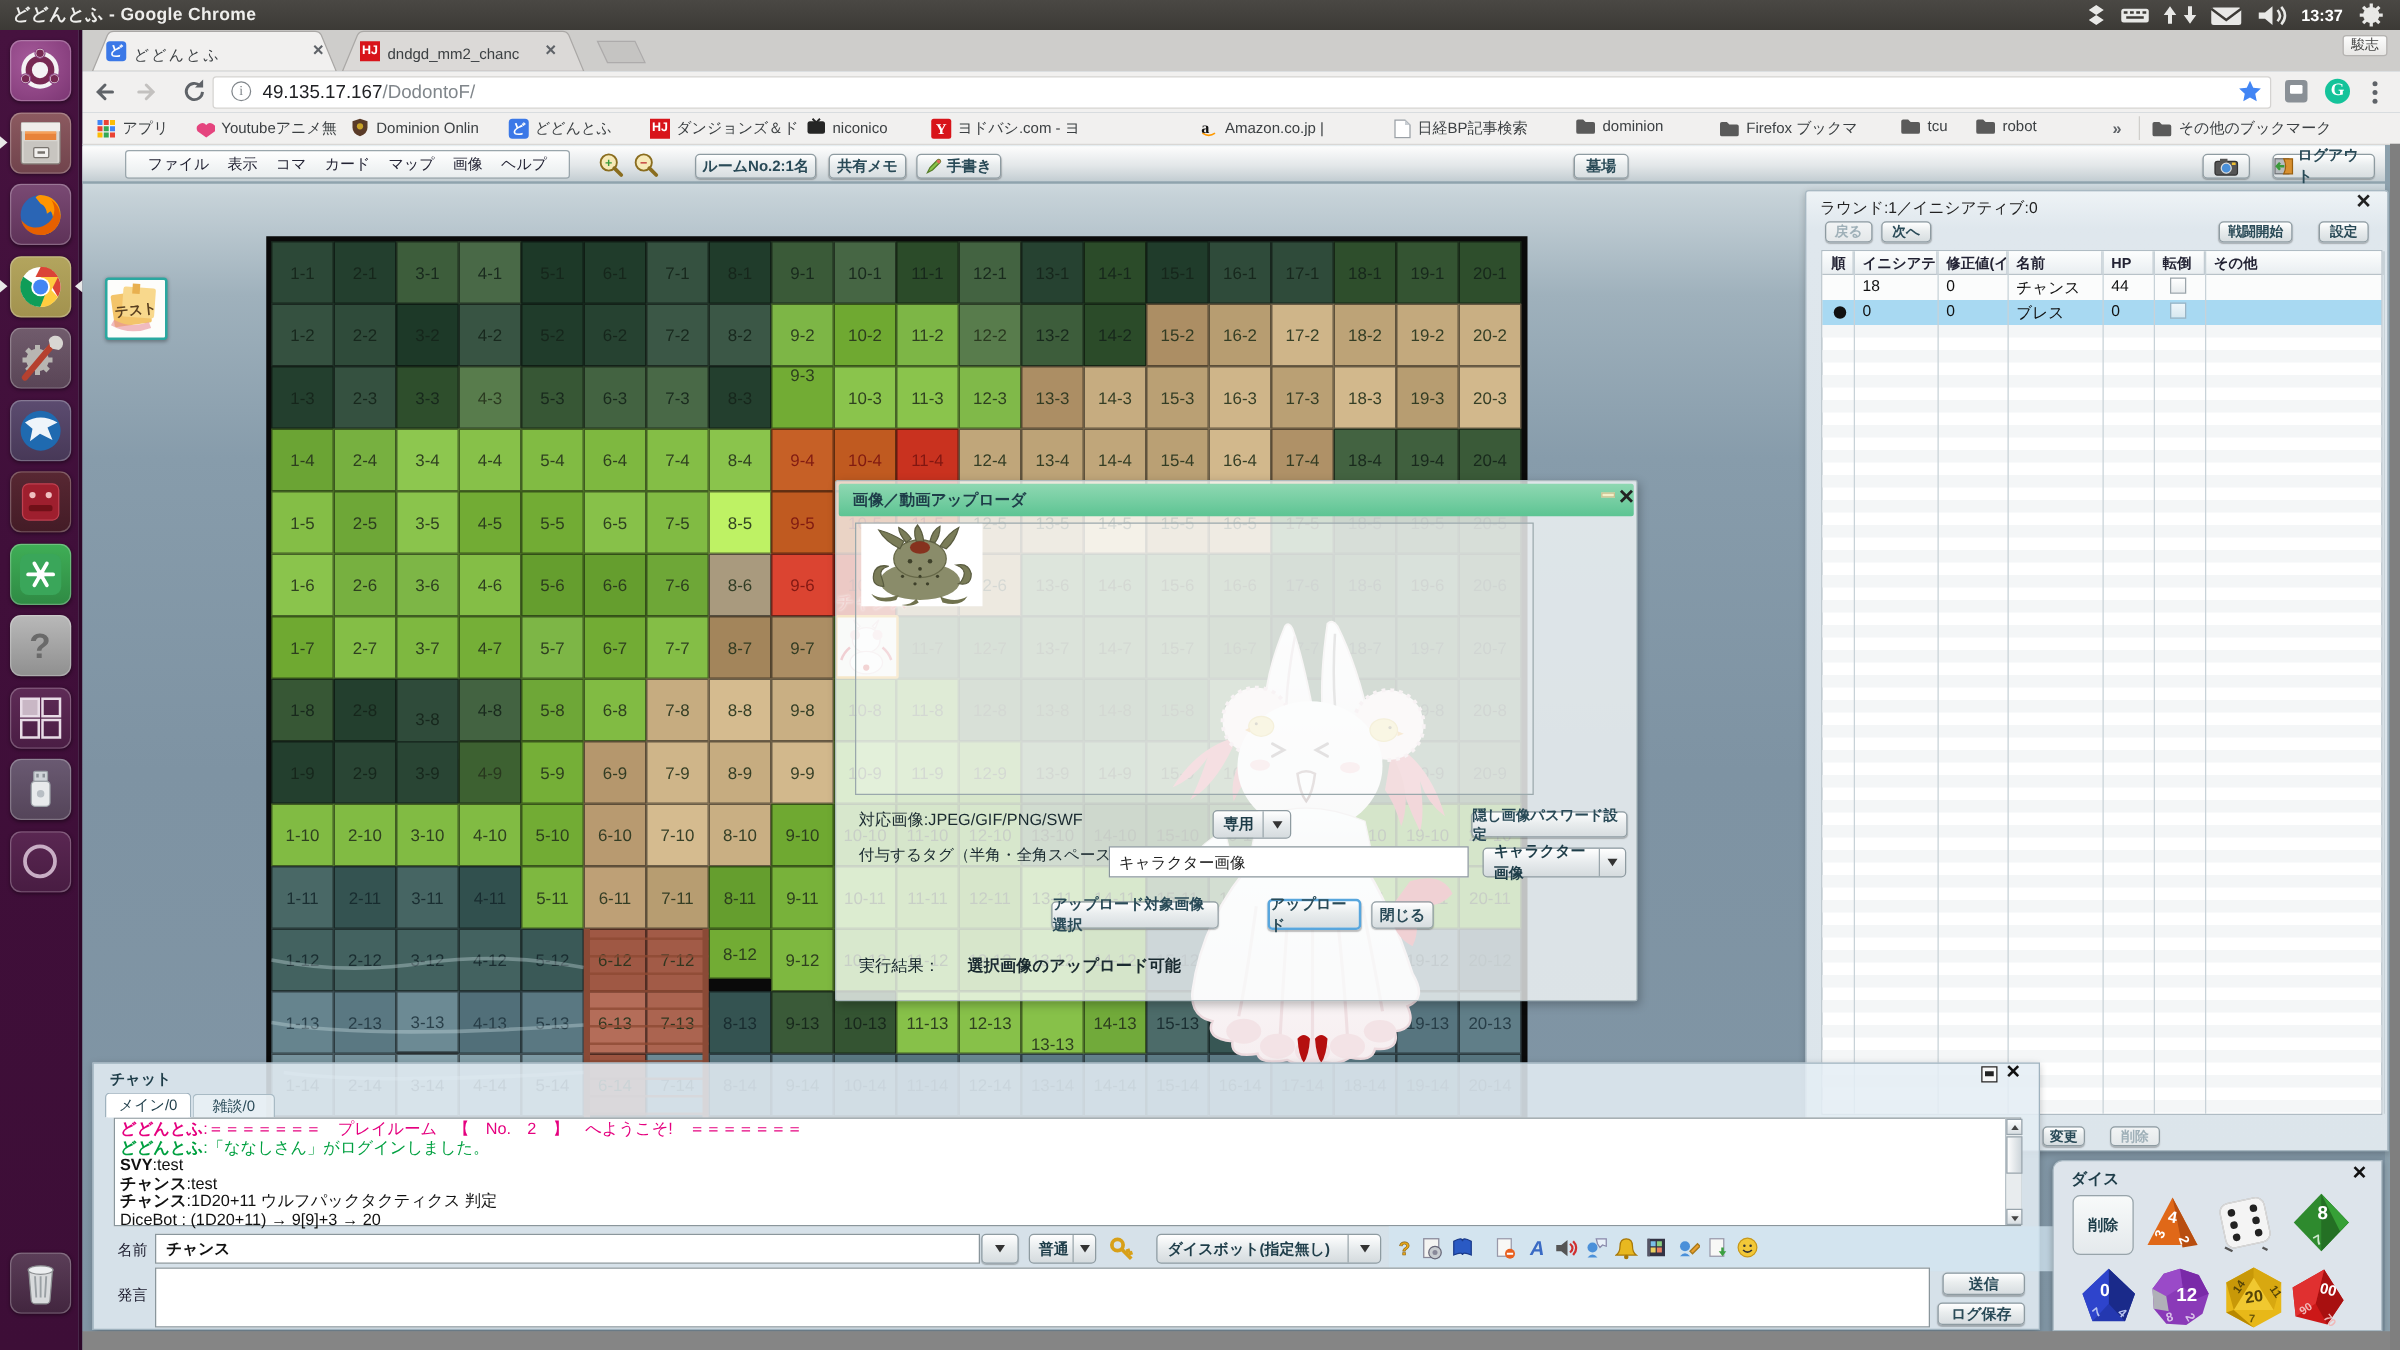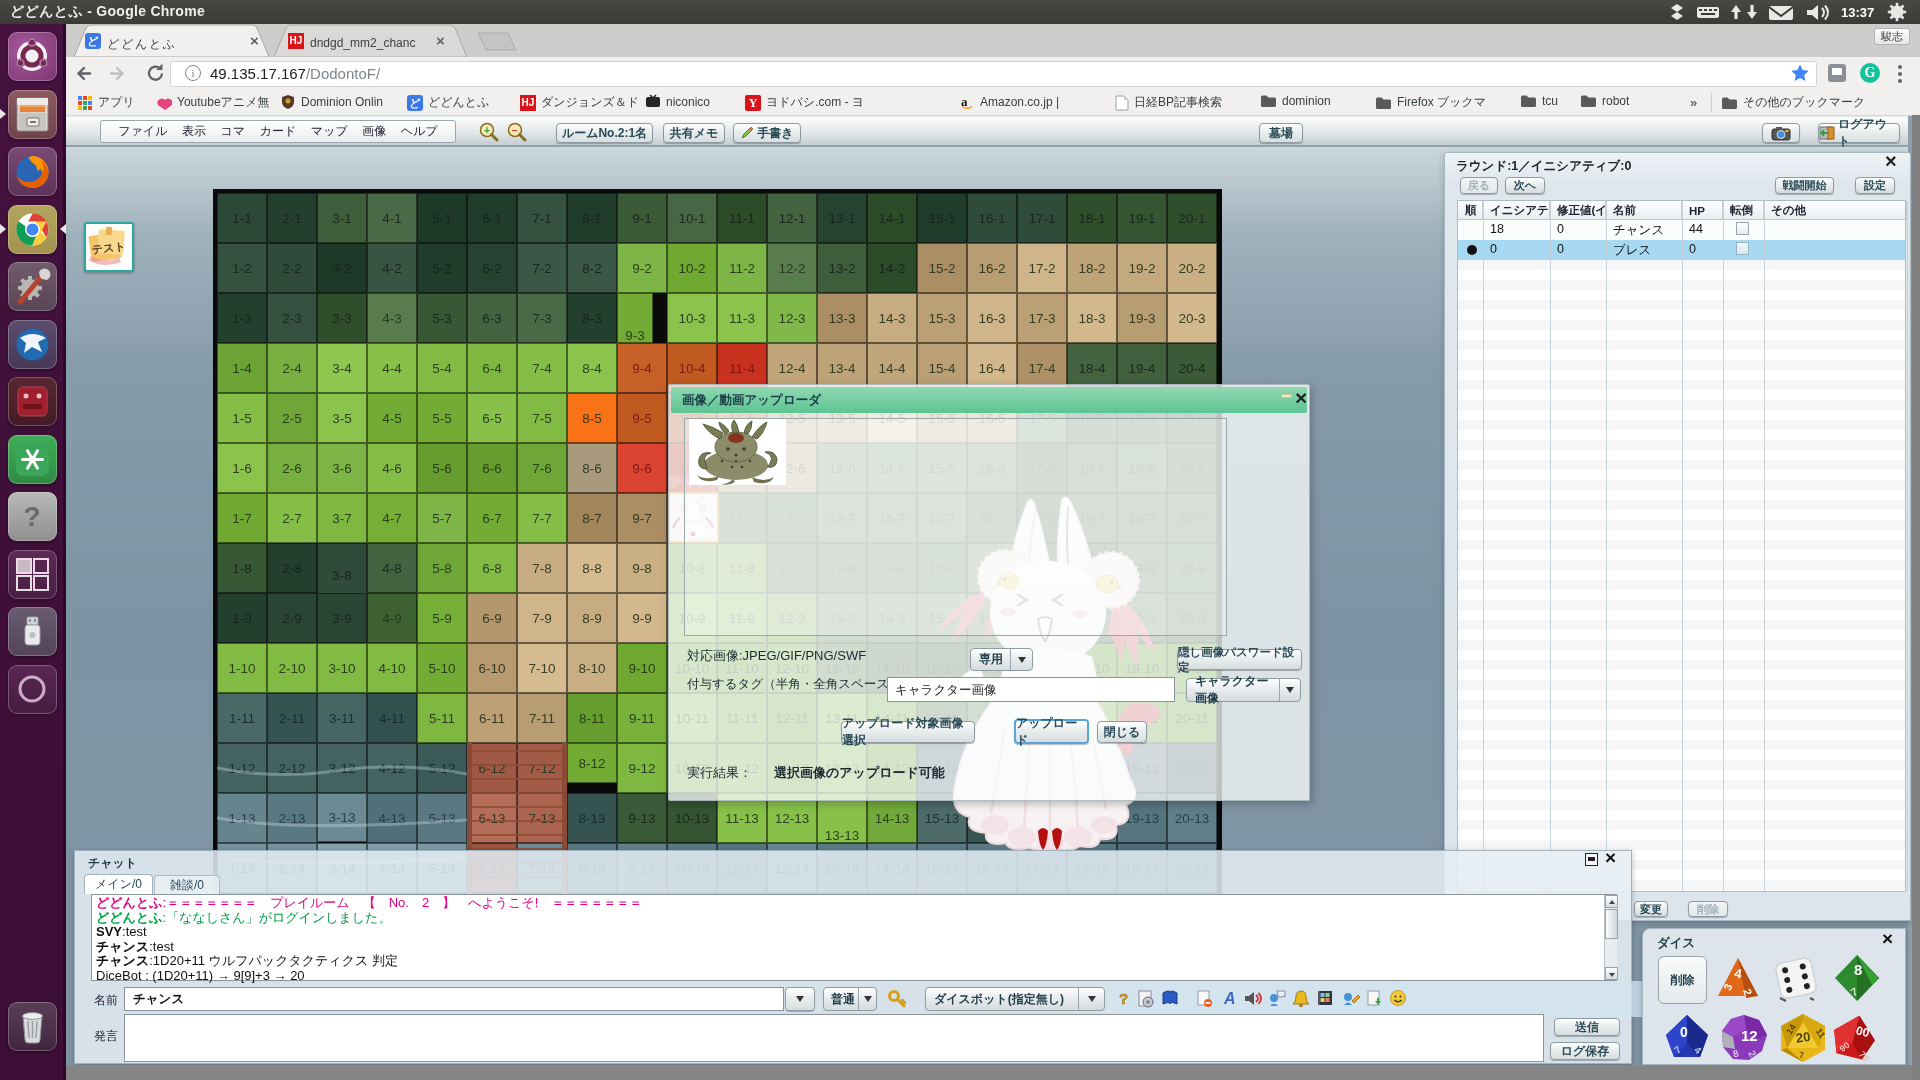--- a/index.html
+++ b/index.html
@@ -478,21 +478,21 @@
     </div>
     <div class="a" style="left:254px;top:104px;width:50px;height:50px;background:#436341;box-shadow:inset 0 0 0 1px rgba(0,0,0,.5);display:flex;align-items:center;justify-content:center">
       <span style="font-size:13.5px;color:#15241a;opacity:.9">6-3</span>
     </div>
     <div class="a" style="left:304px;top:104px;width:50px;height:50px;background:#496947;box-shadow:inset 0 0 0 1px rgba(0,0,0,.5);display:flex;align-items:center;justify-content:center">
       <span style="font-size:13.5px;color:#15241a;opacity:.9">7-3</span>
     </div>
     <div class="a" style="left:354px;top:104px;width:50px;height:50px;background:#233f2e;box-shadow:inset 0 0 0 1px rgba(0,0,0,.5);display:flex;align-items:center;justify-content:center">
       <span style="font-size:13.5px;color:#15241a;opacity:.9">8-3</span>
     </div>
-    <div class="a" style="left:404px;top:104px;width:36px;height:50px;background:#72ac34;box-shadow:inset 0 0 0 1px rgba(0,0,0,.5);display:flex;align-items:flex-end;justify-content:center">
+    <div class="a" style="left:404px;top:104px;width:50px;height:50px;background:#72ac34;box-shadow:inset 0 0 0 1px rgba(0,0,0,.5);display:flex;align-items:flex-start;justify-content:center">
       <span style="font-size:13.5px;color:#26331c;opacity:.9">9-3</span>
     </div>
     <div class="a" style="left:454px;top:104px;width:50px;height:50px;background:#8ac44c;box-shadow:inset 0 0 0 1px rgba(0,0,0,.5);display:flex;align-items:center;justify-content:center">
       <span style="font-size:13.5px;color:#26331c;opacity:.9">10-3</span>
     </div>
     <div class="a" style="left:504px;top:104px;width:50px;height:50px;background:#8ac44c;box-shadow:inset 0 0 0 1px rgba(0,0,0,.5);display:flex;align-items:center;justify-content:center">
       <span style="font-size:13.5px;color:#26331c;opacity:.9">11-3</span>
     </div>
     <div class="a" style="left:554px;top:104px;width:50px;height:50px;background:#80b949;box-shadow:inset 0 0 0 1px rgba(0,0,0,.5);display:flex;align-items:center;justify-content:center">
       <span style="font-size:13.5px;color:#26331c;opacity:.9">12-3</span>
@@ -595,21 +595,21 @@
     </div>
     <div class="a" style="left:204px;top:204px;width:50px;height:50px;background:#72ac34;box-shadow:inset 0 0 0 1px rgba(0,0,0,.5);display:flex;align-items:center;justify-content:center">
       <span style="font-size:13.5px;color:#26331c;opacity:.9">5-5</span>
     </div>
     <div class="a" style="left:254px;top:204px;width:50px;height:50px;background:#87c149;box-shadow:inset 0 0 0 1px rgba(0,0,0,.5);display:flex;align-items:center;justify-content:center">
       <span style="font-size:13.5px;color:#26331c;opacity:.9">6-5</span>
     </div>
     <div class="a" style="left:304px;top:204px;width:50px;height:50px;background:#81bb43;box-shadow:inset 0 0 0 1px rgba(0,0,0,.5);display:flex;align-items:center;justify-content:center">
       <span style="font-size:13.5px;color:#26331c;opacity:.9">7-5</span>
     </div>
-    <div class="a" style="left:354px;top:204px;width:50px;height:50px;background:#f97316;box-shadow:inset 0 0 0 1px rgba(0,0,0,.5);display:flex;align-items:center;justify-content:center">
+    <div class="a" style="left:354px;top:204px;width:50px;height:50px;background:#bef264;box-shadow:inset 0 0 0 1px rgba(0,0,0,.5);display:flex;align-items:center;justify-content:center">
       <span style="font-size:13.5px;color:#26331c;opacity:.9">8-5</span>
     </div>
     <div class="a" style="left:404px;top:204px;width:50px;height:50px;background:#c05a20;box-shadow:inset 0 0 0 1px rgba(0,0,0,.5);display:flex;align-items:center;justify-content:center">
       <span style="font-size:13.5px;color:#7a1410;opacity:.9">9-5</span>
     </div>
     <div class="a" style="left:454px;top:204px;width:50px;height:50px;background:#b75117;box-shadow:inset 0 0 0 1px rgba(0,0,0,.5);display:flex;align-items:center;justify-content:center">
       <span style="font-size:13.5px;color:#7a1410;opacity:.9">10-5</span>
     </div>
     <div class="a" style="left:504px;top:204px;width:50px;height:50px;background:#c66026;box-shadow:inset 0 0 0 1px rgba(0,0,0,.5);display:flex;align-items:center;justify-content:center">
       <span style="font-size:13.5px;color:#7a1410;opacity:.9">11-5</span>
@@ -1320,21 +1320,21 @@
       <span class="arr" style="width:24px">
         <span class="tri"></span>
       </span>
     </div>
     <div class="btn" style="left:172px;top:336px;width:134px;height:22px;font-size:12px">アップロード対象画像選択</div>
     <div class="btn" style="left:345px;top:334px;width:75px;height:25px;font-size:12px;border:2px solid #58a6dd">アップロード</div>
     <div class="btn" style="left:428px;top:336px;width:50px;height:22px;font-size:12px">閉じる</div>
     <div class="a" style="left:18px;top:379px;font-size:13px;color:#1a2a30">実行結果：<span style="margin-left:22px;font-weight:bold">選択画像のアップロード可能</span></div>
   </div>
 <div class="a" style="left:1444px;top:152px;width:467px;height:769px;background:linear-gradient(#eef3f6,#dfe7ed 30px,#dce5eb);border:1px solid #a8b8c2;border-radius:3px 3px 0 0;box-shadow:0 2px 6px rgba(0,0,0,.2)">
-    <div class="a" style="left:11px;top:5px;font-size:12.5px;font-weight:bold;color:#222">ラウンド:1／イニシアティブ:0</div>
+    <div class="a" style="left:11px;top:5px;font-size:12.5px;font-weight:normal;color:#222">ラウンド:1／イニシアティブ:0</div>
     <div class="a" style="left:440px;top:-3px;font-size:20px;font-weight:bold;color:#222">×</div>
     <div class="btn dis" style="left:15px;top:24px;width:38px;height:17px;font-size:11px">戻る</div>
     <div class="btn" style="left:60px;top:24px;width:40px;height:17px;font-size:11px">次へ</div>
     <div class="btn" style="left:330px;top:24px;width:59px;height:17px;font-size:11px">戦闘開始</div>
     <div class="btn" style="left:410px;top:24px;width:40px;height:17px;font-size:11px">設定</div>
     <div class="a" style="left:12px;top:47px;width:449px;height:692px;background:#fff;border:1px solid #b0bcc4">
       <div class="a" style="left:0;top:0;width:447px;height:19px;background:linear-gradient(#fdfefe,#e9eef1);border-bottom:1px solid #b8c2c8"></div>
       <div class="a" style="left:0px;top:0;width:25px;height:19px;border-right:1px solid #c2ccd2;font-size:11.5px;font-weight:bold;color:#223;display:flex;align-items:center">
         <span style="margin-left:7px;white-space:nowrap;overflow:hidden">順</span>
       </div>

